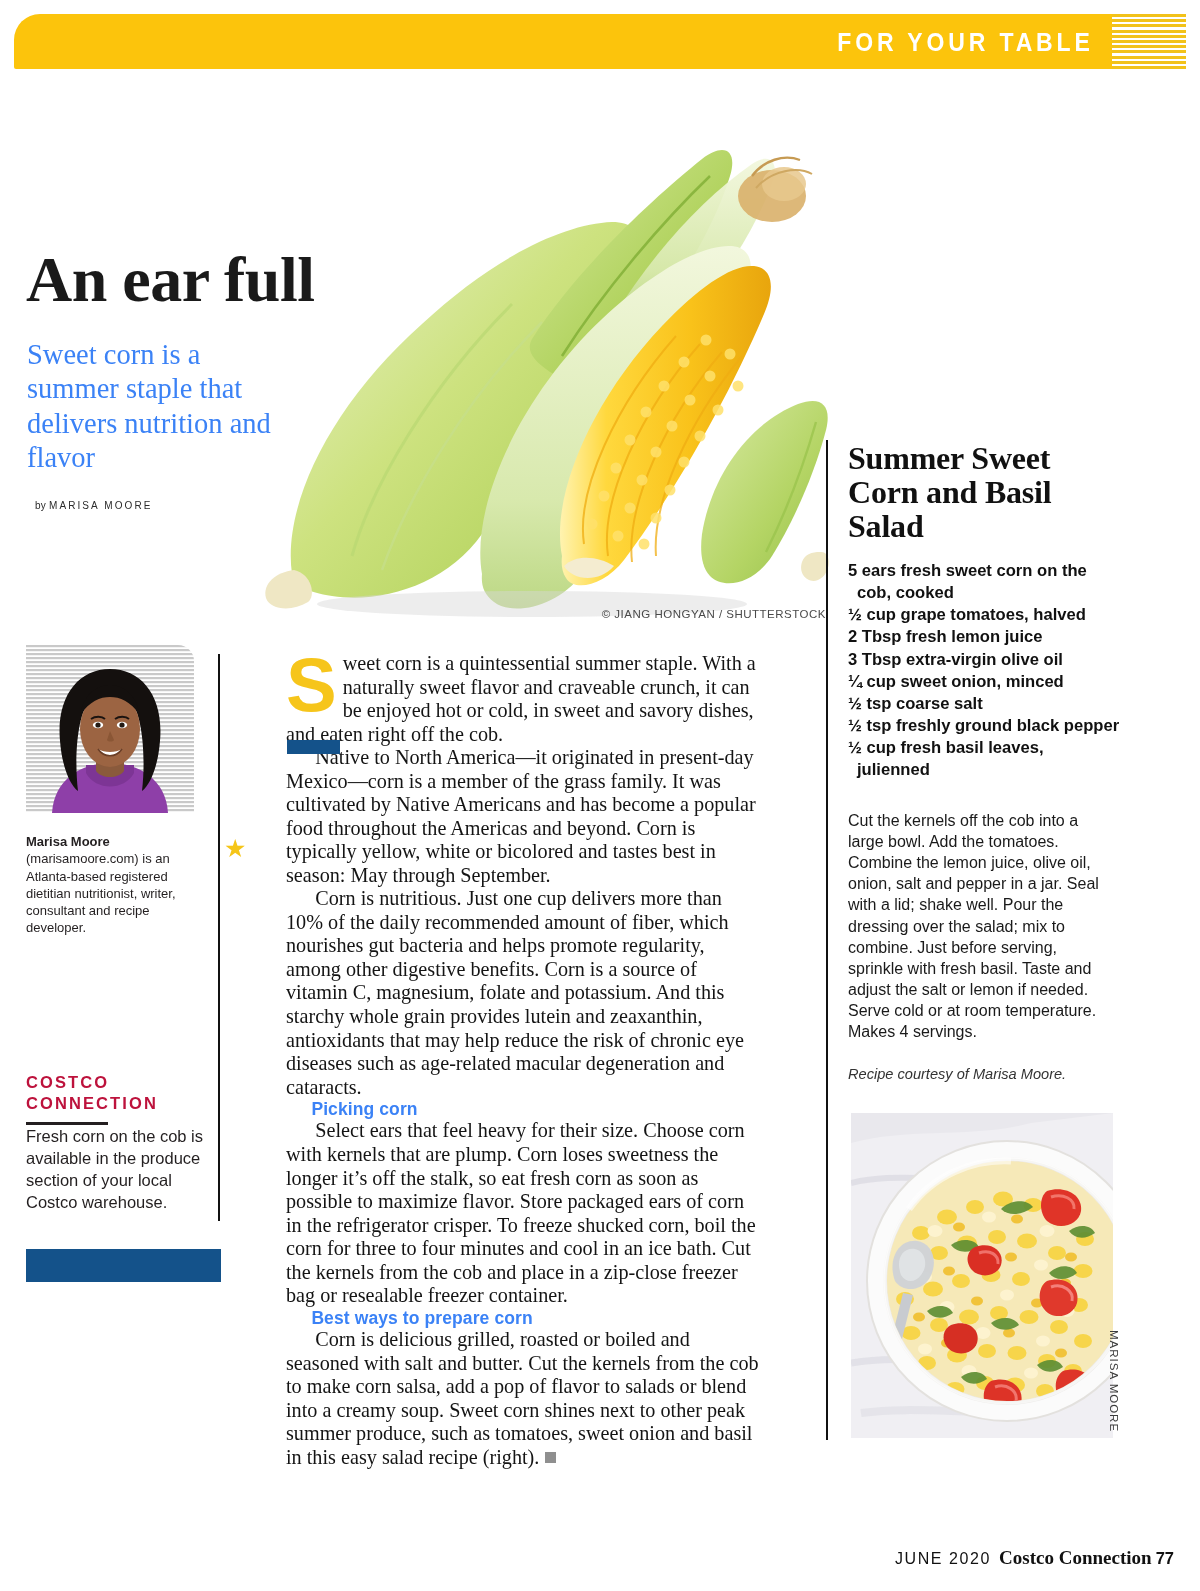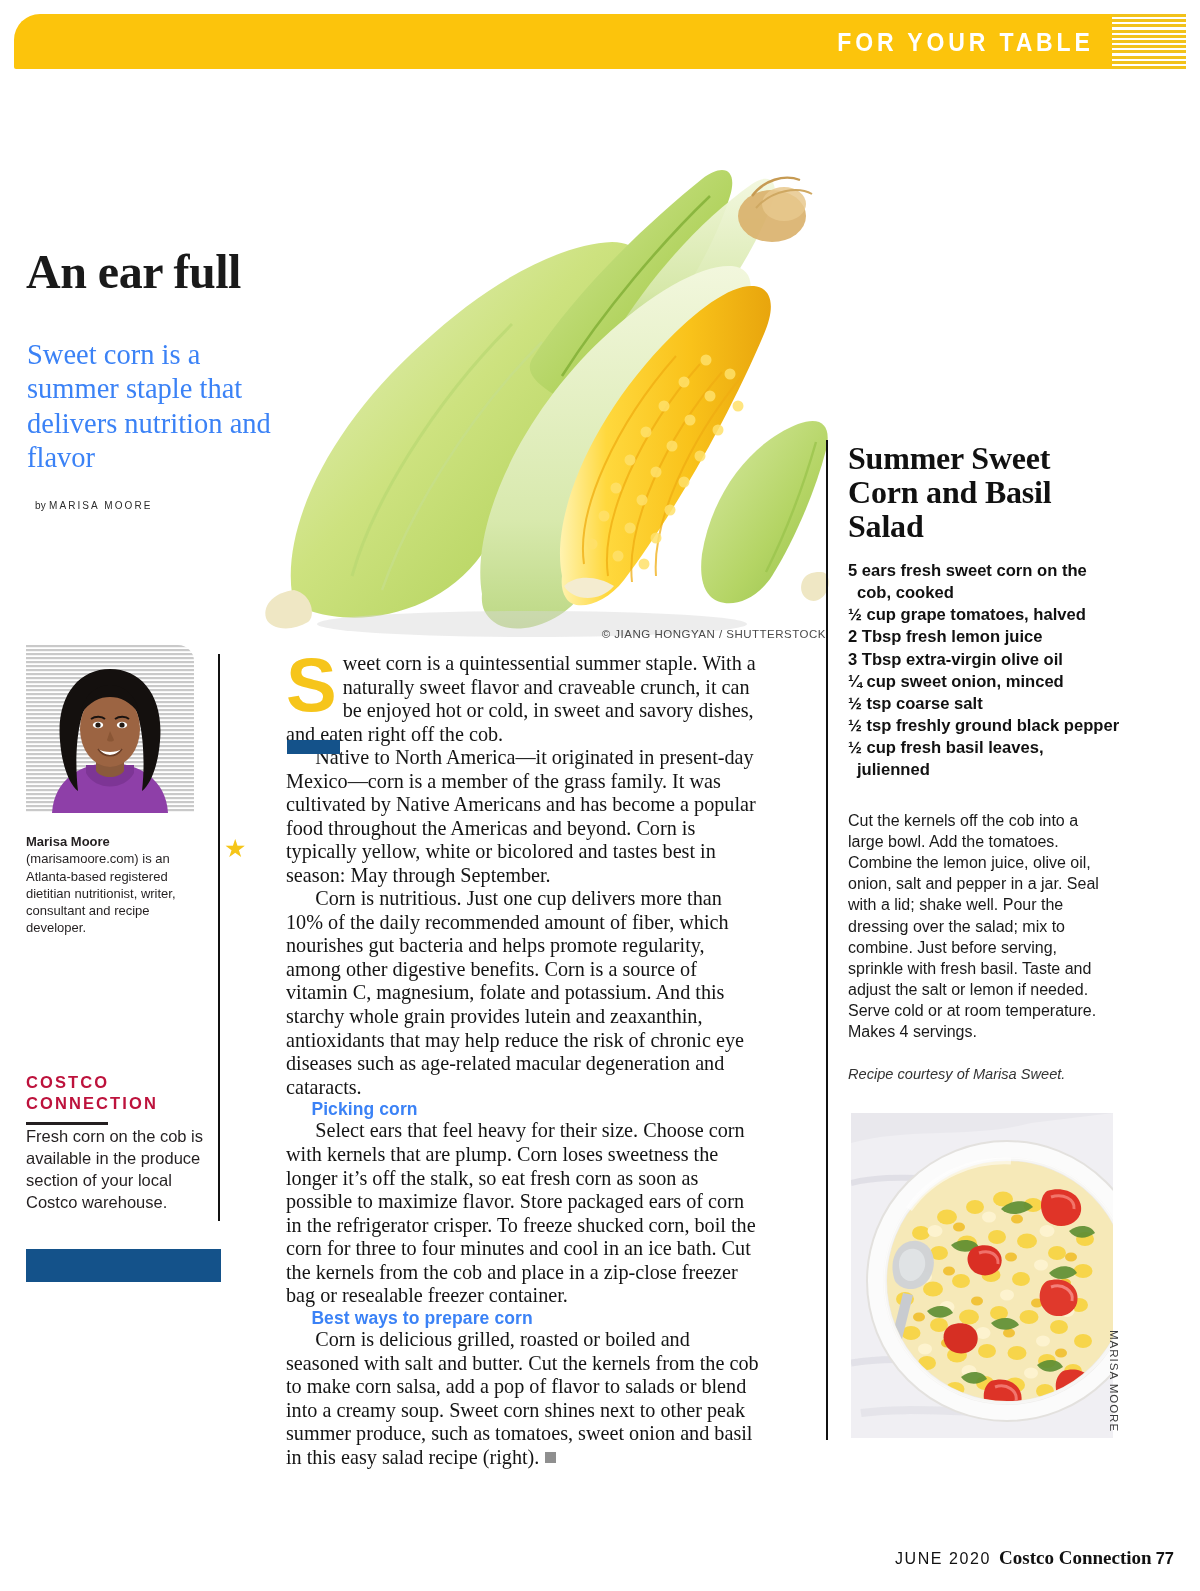--- a/index.html
+++ b/index.html
@@ -47,41 +47,41 @@
     background: repeating-linear-gradient(
       to bottom,
       #f2c21a 0px, #f2c21a 3px,
       #ffffff 3px, #ffffff 5.2px
     );
   }
 
   
   .hero-img {
     position: absolute;
-    left: 232px; top: 124px;
+    left: 232px; top: 104px;
     width: 600px; height: 520px;
     background: #5eead4;
     overflow: hidden;
   }
   .hero-credit {
     position: absolute;
     right: 6px; bottom: 4px;
     font-size: 11.5px;
     letter-spacing: 0.5px;
     color: #4a4a4a;
     font-family: "Liberation Sans", sans-serif;
   }
 
   
   .headline {
     position: absolute;
     left: 26px; top: 248px;
     font-family: "Liberation Serif", serif;
     font-weight: bold;
-    font-size: 48px;
+    font-size: 64px;
     line-height: 1;
     color: #1a1a1a;
     letter-spacing: -0.5px;
   }
   .deck {
     position: absolute;
     left: 27px; top: 338px;
     width: 270px;
     font-family: "Liberation Serif", serif;
     font-size: 28.5px;
@@ -482,21 +482,21 @@
   <div>½ cup grape tomatoes, halved</div>
   <div>2 Tbsp fresh lemon juice</div>
   <div>3 Tbsp extra-virgin olive oil</div>
   <div>¼ cup sweet onion, minced</div>
   <div>½ tsp coarse salt</div>
   <div>½ tsp freshly ground black pepper</div>
   <div>½ cup fresh basil leaves, julienned</div>
 </div>
 
 <div class="directions">Cut the kernels off the cob into a large bowl. Add the tomatoes. Combine the lemon juice, olive oil, onion, salt and pepper in a jar. Seal with a lid; shake well. Pour the dressing over the salad; mix to combine. Just before serving, sprinkle with fresh basil. Taste and adjust the salt or lemon if needed. Serve cold or at room temperature. Makes 4 servings.</div>
-<div class="recipe-credit">Recipe courtesy of Marisa Sweet.</div>
+<div class="recipe-credit">Recipe courtesy of Marisa Moore.</div>
 
 <div class="salad-img">
   <svg width="262" height="325" viewBox="0 0 262 325">
     <defs>
       <radialGradient id="bowlG" cx="45%" cy="38%" r="72%">
         <stop offset="0%" stop-color="#ffffff"></stop>
         <stop offset="78%" stop-color="#f7f6f4"></stop>
         <stop offset="100%" stop-color="#e2e0dd"></stop>
       </radialGradient>
       <clipPath id="saladClip">

